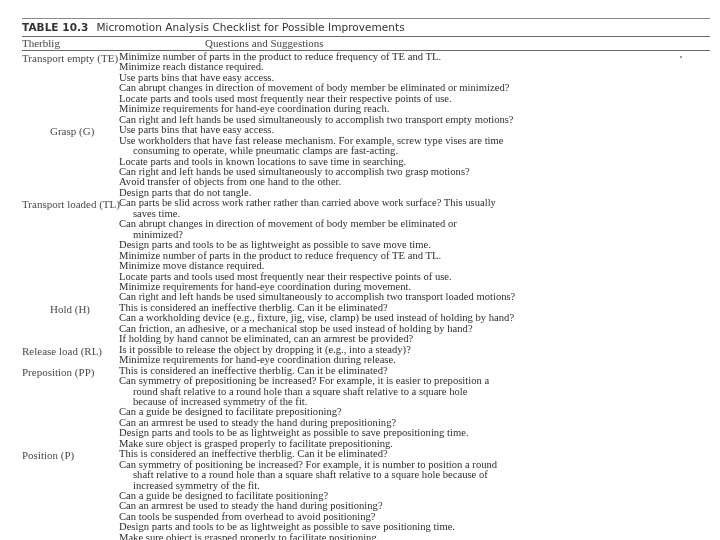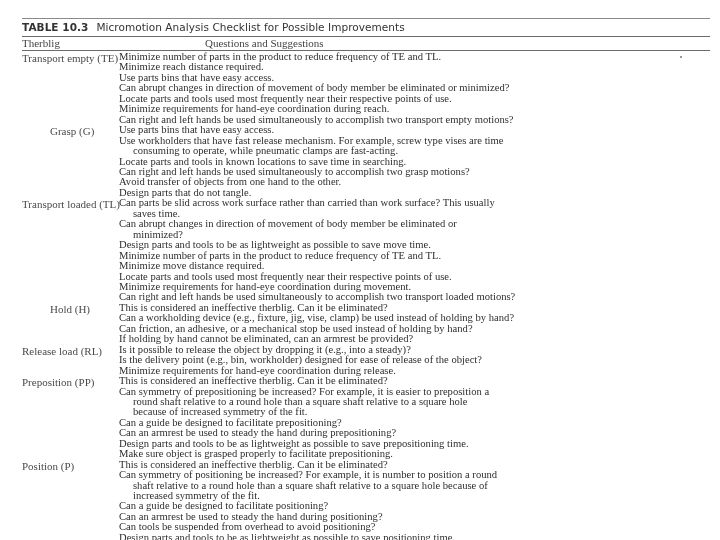--- a/index.html
+++ b/index.html
@@ -59,21 +59,21 @@
           <div class="item"><span>Use workholders that have fast release mechanism. For example, screw type vises are time</span><span class="cont">consuming to operate, while pneumatic clamps are fast-acting.</span></div>
           <div class="item"><span>Locate parts and tools in known locations to save time in searching.</span></div>
           <div class="item"><span>Can right and left hands be used simultaneously to accomplish two grasp motions?</span></div>
           <div class="item"><span>Avoid transfer of objects from one hand to the other.</span></div>
           <div class="item"><span>Design parts that do not tangle.</span></div>
         </div>
       </div>
       <div class="group">
         <div class="label">Transport loaded (TL)</div>
         <div class="items">
-          <div class="item"><span>Can parts be slid across work surface rather than carried than work surface? This usually</span><span class="cont">saves time.</span></div>
+          <div class="item"><span>Can parts be slid across work rather rather than carried above work surface? This usually</span><span class="cont">saves time.</span></div>
           <div class="item"><span>Can abrupt changes in direction of movement of body member be eliminated or</span><span class="cont">minimized?</span></div>
           <div class="item"><span>Design parts and tools to be as lightweight as possible to save move time.</span></div>
           <div class="item"><span>Minimize number of parts in the product to reduce frequency of TE and TL.</span></div>
           <div class="item"><span>Minimize move distance required.</span></div>
           <div class="item"><span>Locate parts and tools used most frequently near their respective points of use.</span></div>
           <div class="item"><span>Minimize requirements for hand-eye coordination during movement.</span></div>
           <div class="item"><span>Can right and left hands be used simultaneously to accomplish two transport loaded motions?</span></div>
         </div>
       </div>
       <div class="group">
@@ -82,21 +82,20 @@
           <div class="item"><span>This is considered an ineffective therblig. Can it be eliminated?</span></div>
           <div class="item"><span>Can a workholding device (e.g., fixture, jig, vise, clamp) be used instead of holding by hand?</span></div>
           <div class="item"><span>Can friction, an adhesive, or a mechanical stop be used instead of holding by hand?</span></div>
           <div class="item"><span>If holding by hand cannot be eliminated, can an armrest be provided?</span></div>
         </div>
       </div>
       <div class="group">
         <div class="label">Release load (RL)</div>
         <div class="items">
           <div class="item"><span>Is it possible to release the object by dropping it (e.g., into a steady)?</span></div>
-          <div class="item"><span>Is the delivery point (e.g., bin, workholder) designed for ease of release of the object?</span></div>
           <div class="item"><span>Minimize requirements for hand-eye coordination during release.</span></div>
         </div>
       </div>
       <div class="group">
         <div class="label">Preposition (PP)</div>
         <div class="items">
           <div class="item"><span>This is considered an ineffective therblig. Can it be eliminated?</span></div>
           <div class="item"><span>Can symmetry of prepositioning be increased? For example, it is easier to preposition a</span><span class="cont">round shaft relative to a round hole than a square shaft relative to a square hole</span><span class="cont">because of increased symmetry of the fit.</span></div>
           <div class="item"><span>Can a guide be designed to facilitate prepositioning?</span></div>
           <div class="item"><span>Can an armrest be used to steady the hand during prepositioning?</span></div>

